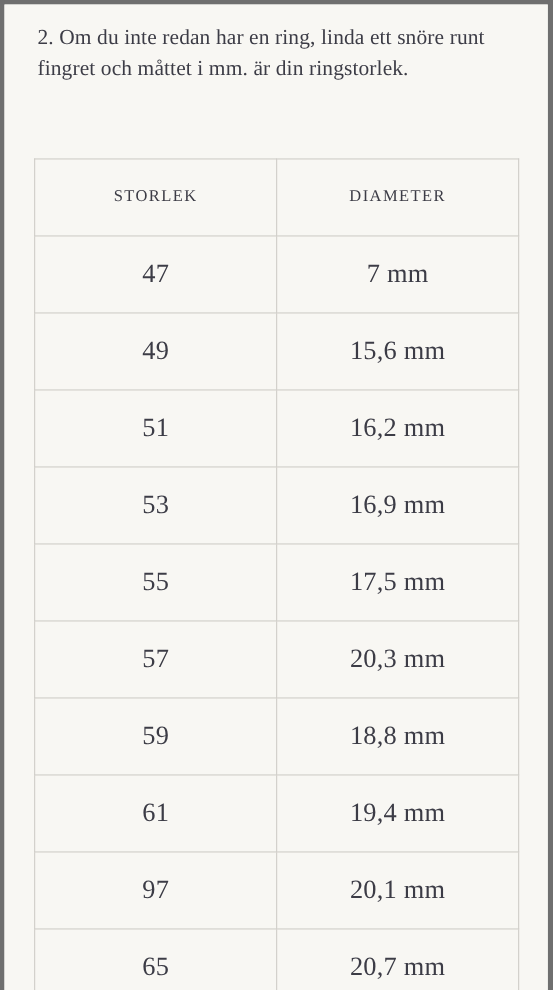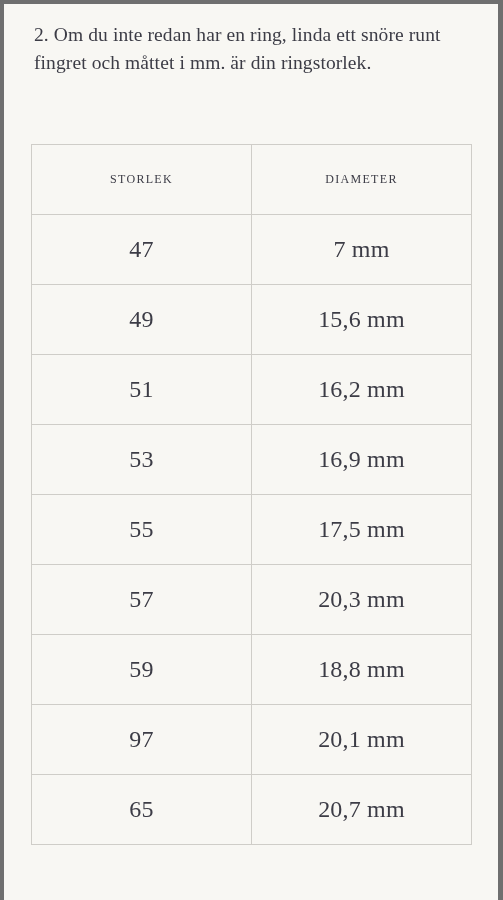--- a/index.html
+++ b/index.html
@@ -74,21 +74,21 @@
     border: 1px solid #cfcdc8;
     height: 69px;
     text-align: center;
     vertical-align: middle;
     color: #3c3c46;
     background: #f8f7f3;
     padding: 0 4px;
   }
 
   table.size-table th {
-    font-size: 12px;
+    font-size: 15px;
     font-weight: normal;
     letter-spacing: 1.3px;
   }
 
   table.size-table td {
     font-size: 24px;
     font-weight: normal;
     letter-spacing: 0.2px;
   }
 </style>
@@ -135,20 +135,24 @@
             </tr>
             <tr>
               <td>57</td>
               <td>20,3 mm</td>
             </tr>
             <tr>
               <td>59</td>
               <td>18,8 mm</td>
             </tr>
             <tr>
+              <td>61</td>
+              <td>19,4 mm</td>
+            </tr>
+            <tr>
               <td>97</td>
               <td>20,1 mm</td>
             </tr>
             <tr>
               <td>65</td>
               <td>20,7 mm</td>
             </tr>
           </tbody>
       </table>
     </div>

